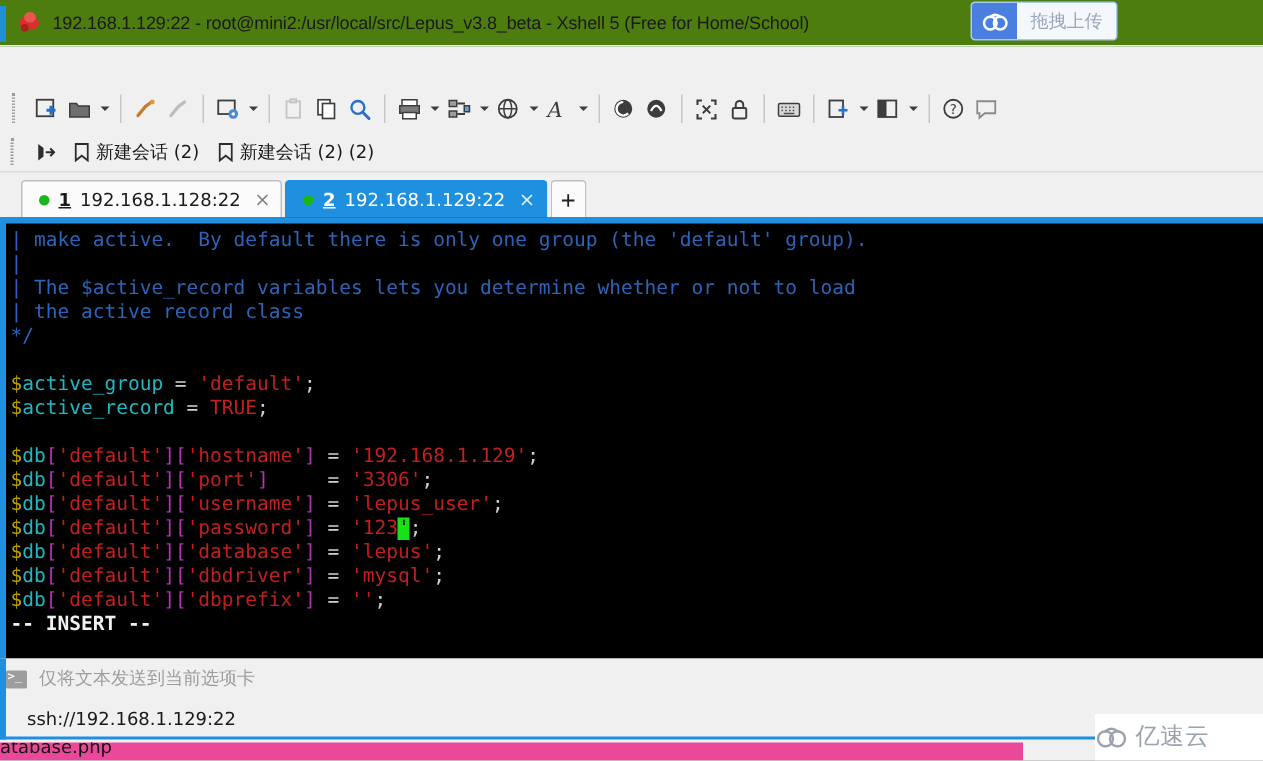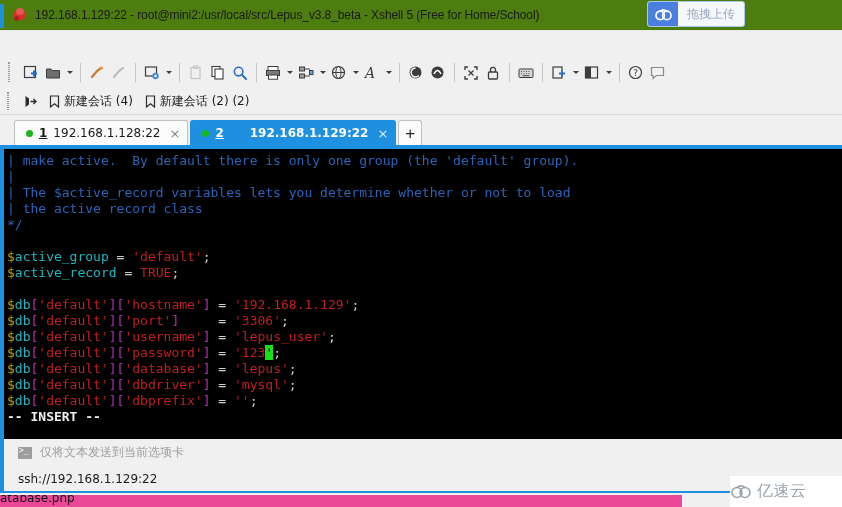--- a/index.html
+++ b/index.html
@@ -140,21 +140,21 @@
     border-radius: 3px 3px 0 0; margin-right: 2px;
     font-family: "DejaVu Sans", sans-serif;
     white-space: nowrap;
   }
   .tab.inactive { background: #fbfbfb; color: #1a1a1a; }
   .tab.active { background: #1e90df; color: #ffffff; border-color: #1e90df; }
   .tab .dot {
     width: 7px; height: 7px; border-radius: 50%; background: #19b619; flex:none;
   }
   .tab .num { text-decoration: underline; font-weight: bold; }
-  .tab.active .lbl { font-weight: bold; margin-left: 20px; }
+  .tab.active .lbl { font-weight: normal; }
   .tab .x {
     font-size: 13px; line-height: 1; margin-left: 3px; opacity: .55;
   }
   .tab.active .x { color: #ffffff; opacity: .85; }
   .tab-add {
     width: 24px; height: 25px; display:flex; align-items:center;
     justify-content:center; font-size: 17px; color: #222;
     border: 1px solid #bfbfbf; border-bottom: none; border-radius: 3px 3px 0 0;
     background: #fbfbfb; line-height: 1;
   }
@@ -186,21 +186,21 @@
   .c-semi    { color: #d0d0d0; }
   .c-white   { color: #f0f0f0; font-weight: bold; }
   .cursor {
     background: #18e018; color: #000000;
   }
 
   
   .sendbar {
     position: absolute; left: 0; top: 439px; width: 842px; height: 27px;
     background: #f0f0f0;
-    display: flex; align-items: center; padding-left: 14px;
+    display: flex; align-items: center; 
     border-left: 4px solid #1e90df;
   }
   .sendbar .mini-term {
     width: 14px; height: 12px; background: #9d9d9d; flex: none;
     position: relative; border-radius: 1px; margin-right: 8px;
   }
   .sendbar .mini-term::after {
     content: ">_"; position: absolute; left: 1px; top: -1px;
     font-size: 8px; color: #fff;
     font-family: "DejaVu Sans Mono", monospace;
@@ -462,21 +462,21 @@
     <div class="bm-item">
       <svg width="13" height="13" viewBox="0 0 13 13">
         <path d="M1.5 1 v11 l3.5 -2.6 v-5.8 z" fill="#2d2d2d"></path>
         <path d="M6.5 6.5 h5 M9.5 4 l2.5 2.5 l-2.5 2.5" fill="none" stroke="#2d2d2d" stroke-width="1.4"></path>
       </svg>
     </div>
     <div class="bm-item">
       <svg width="11" height="13" viewBox="0 0 11 13">
         <path d="M1.5 1 h8 v11 l-4 -3.2 l-4 3.2 z" fill="none" stroke="#2d2d2d" stroke-width="1.2"></path>
       </svg>
-      <span>新建会话 (4)</span>
+      <span>新建会话 (2)</span>
     </div>
     <div class="bm-item">
       <svg width="11" height="13" viewBox="0 0 11 13">
         <path d="M1.5 1 h8 v11 l-4 -3.2 l-4 3.2 z" fill="none" stroke="#2d2d2d" stroke-width="1.2"></path>
       </svg>
       <span>新建会话 (2) (2)</span>
     </div>
   </div>
 
   <div class="tabbar">

